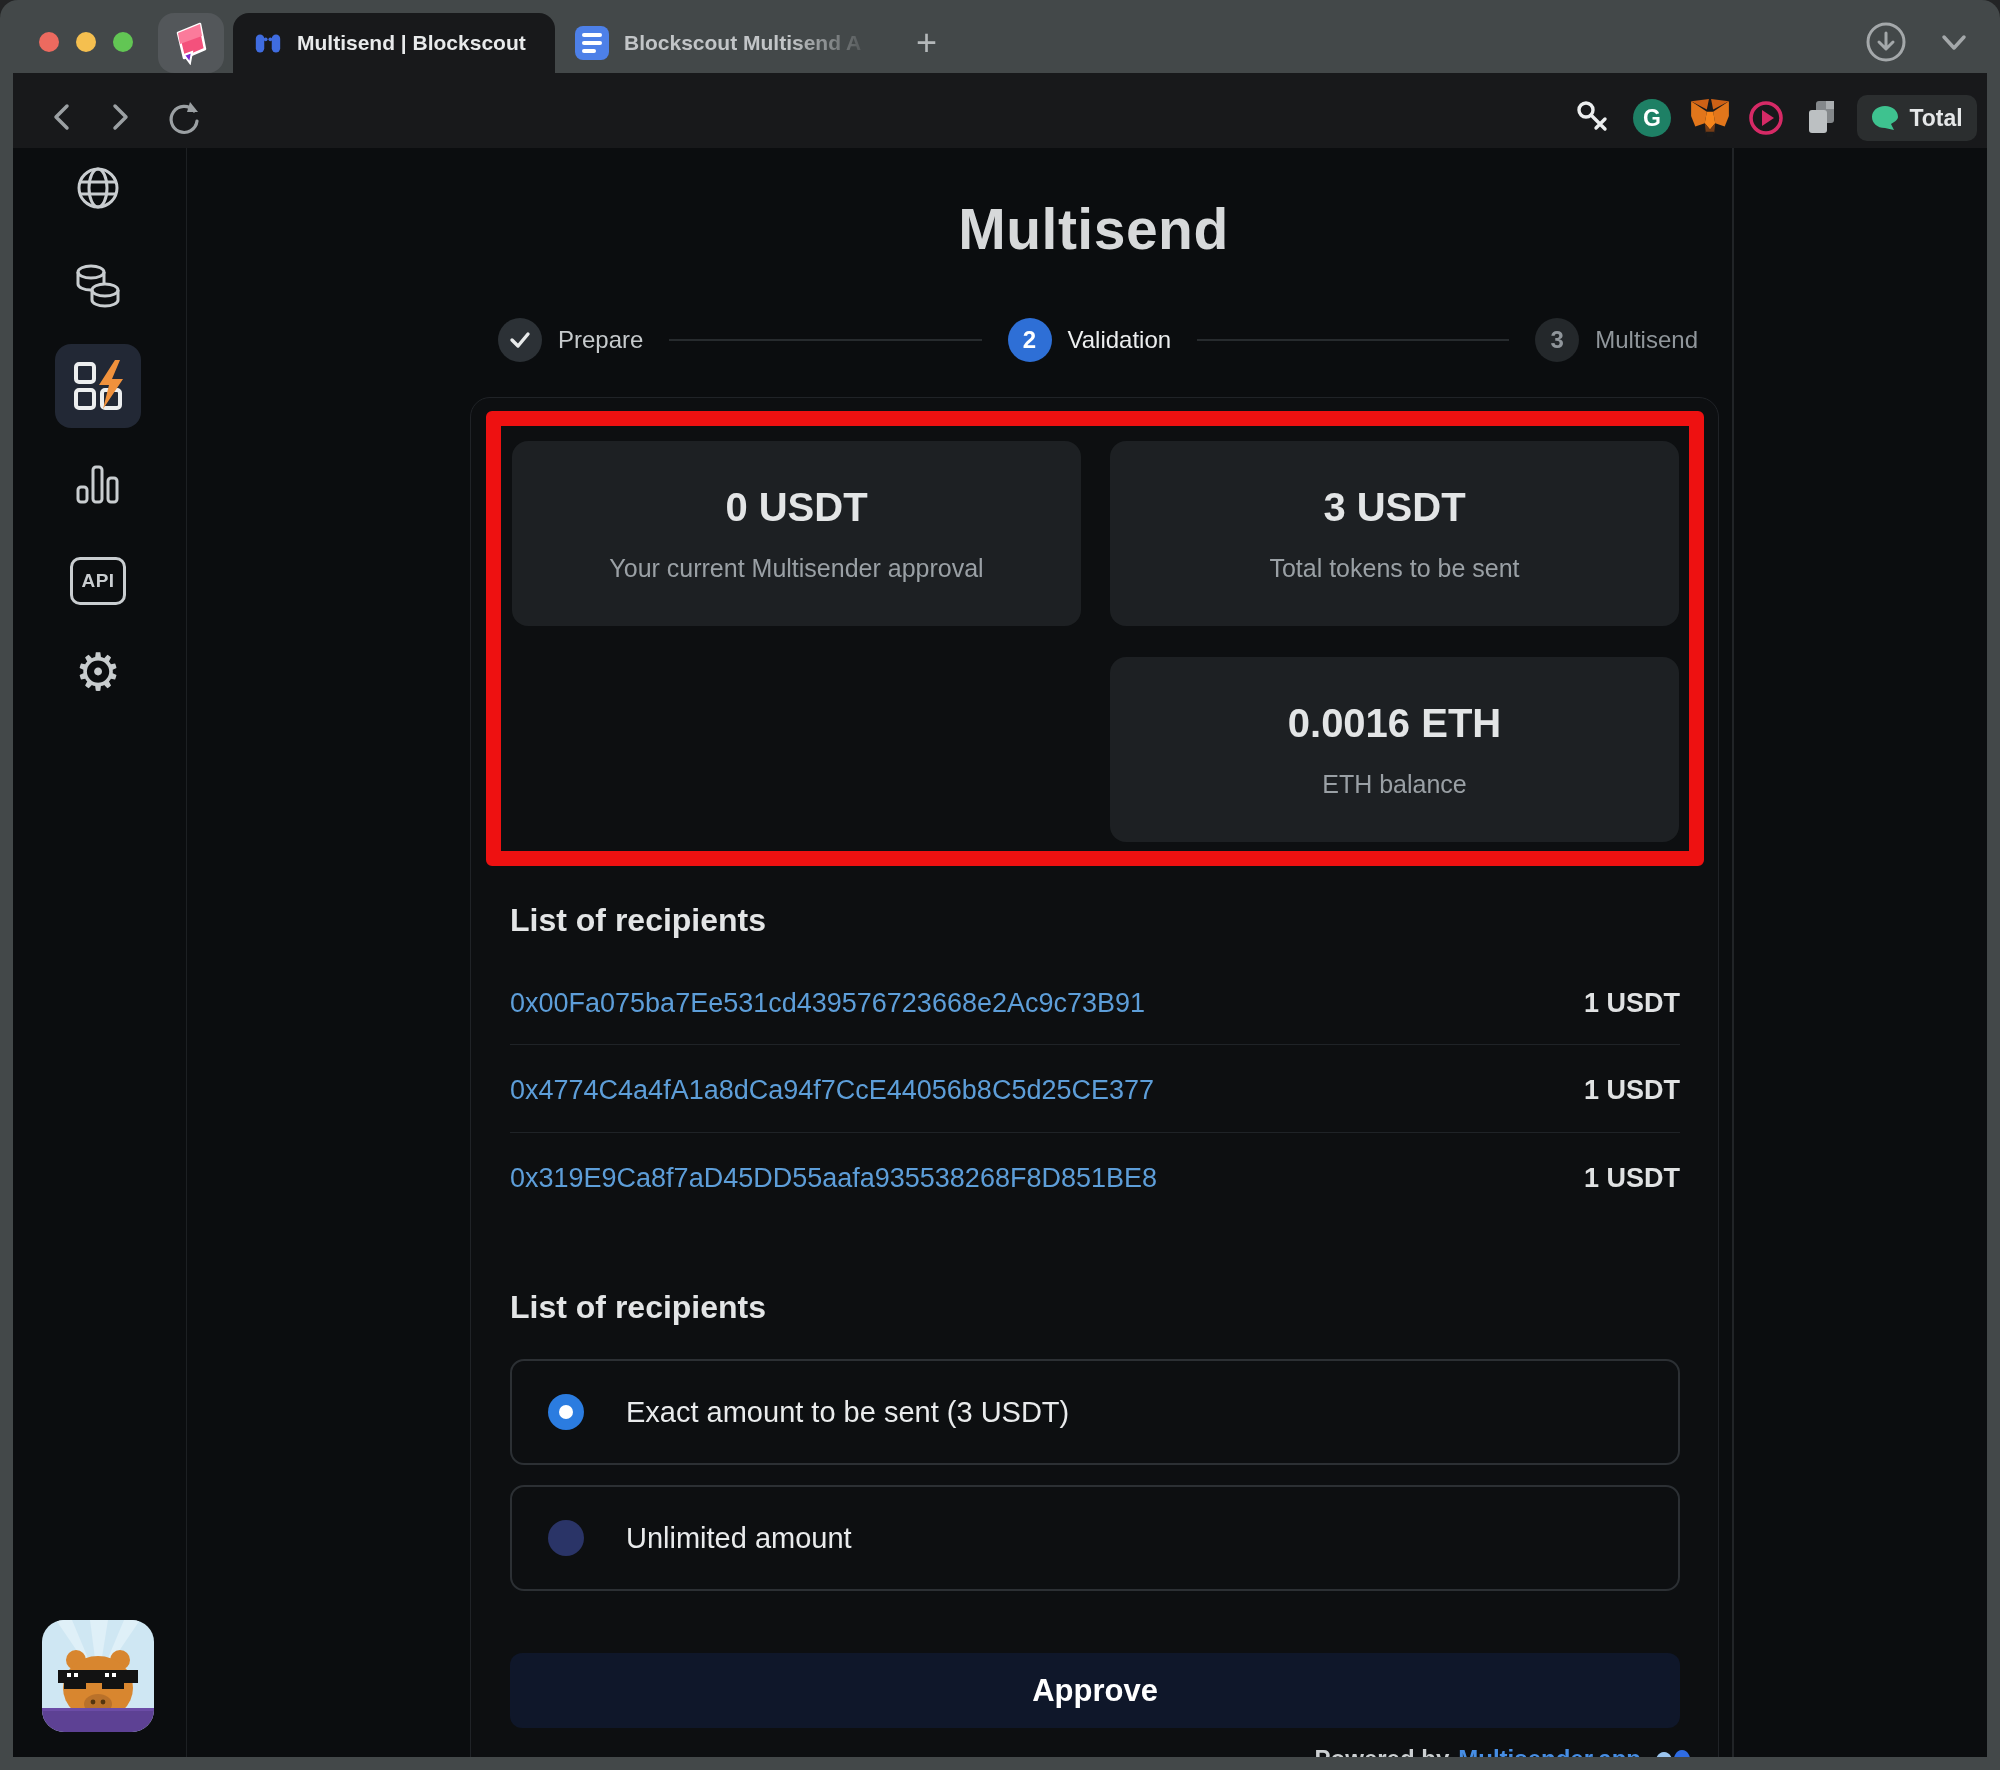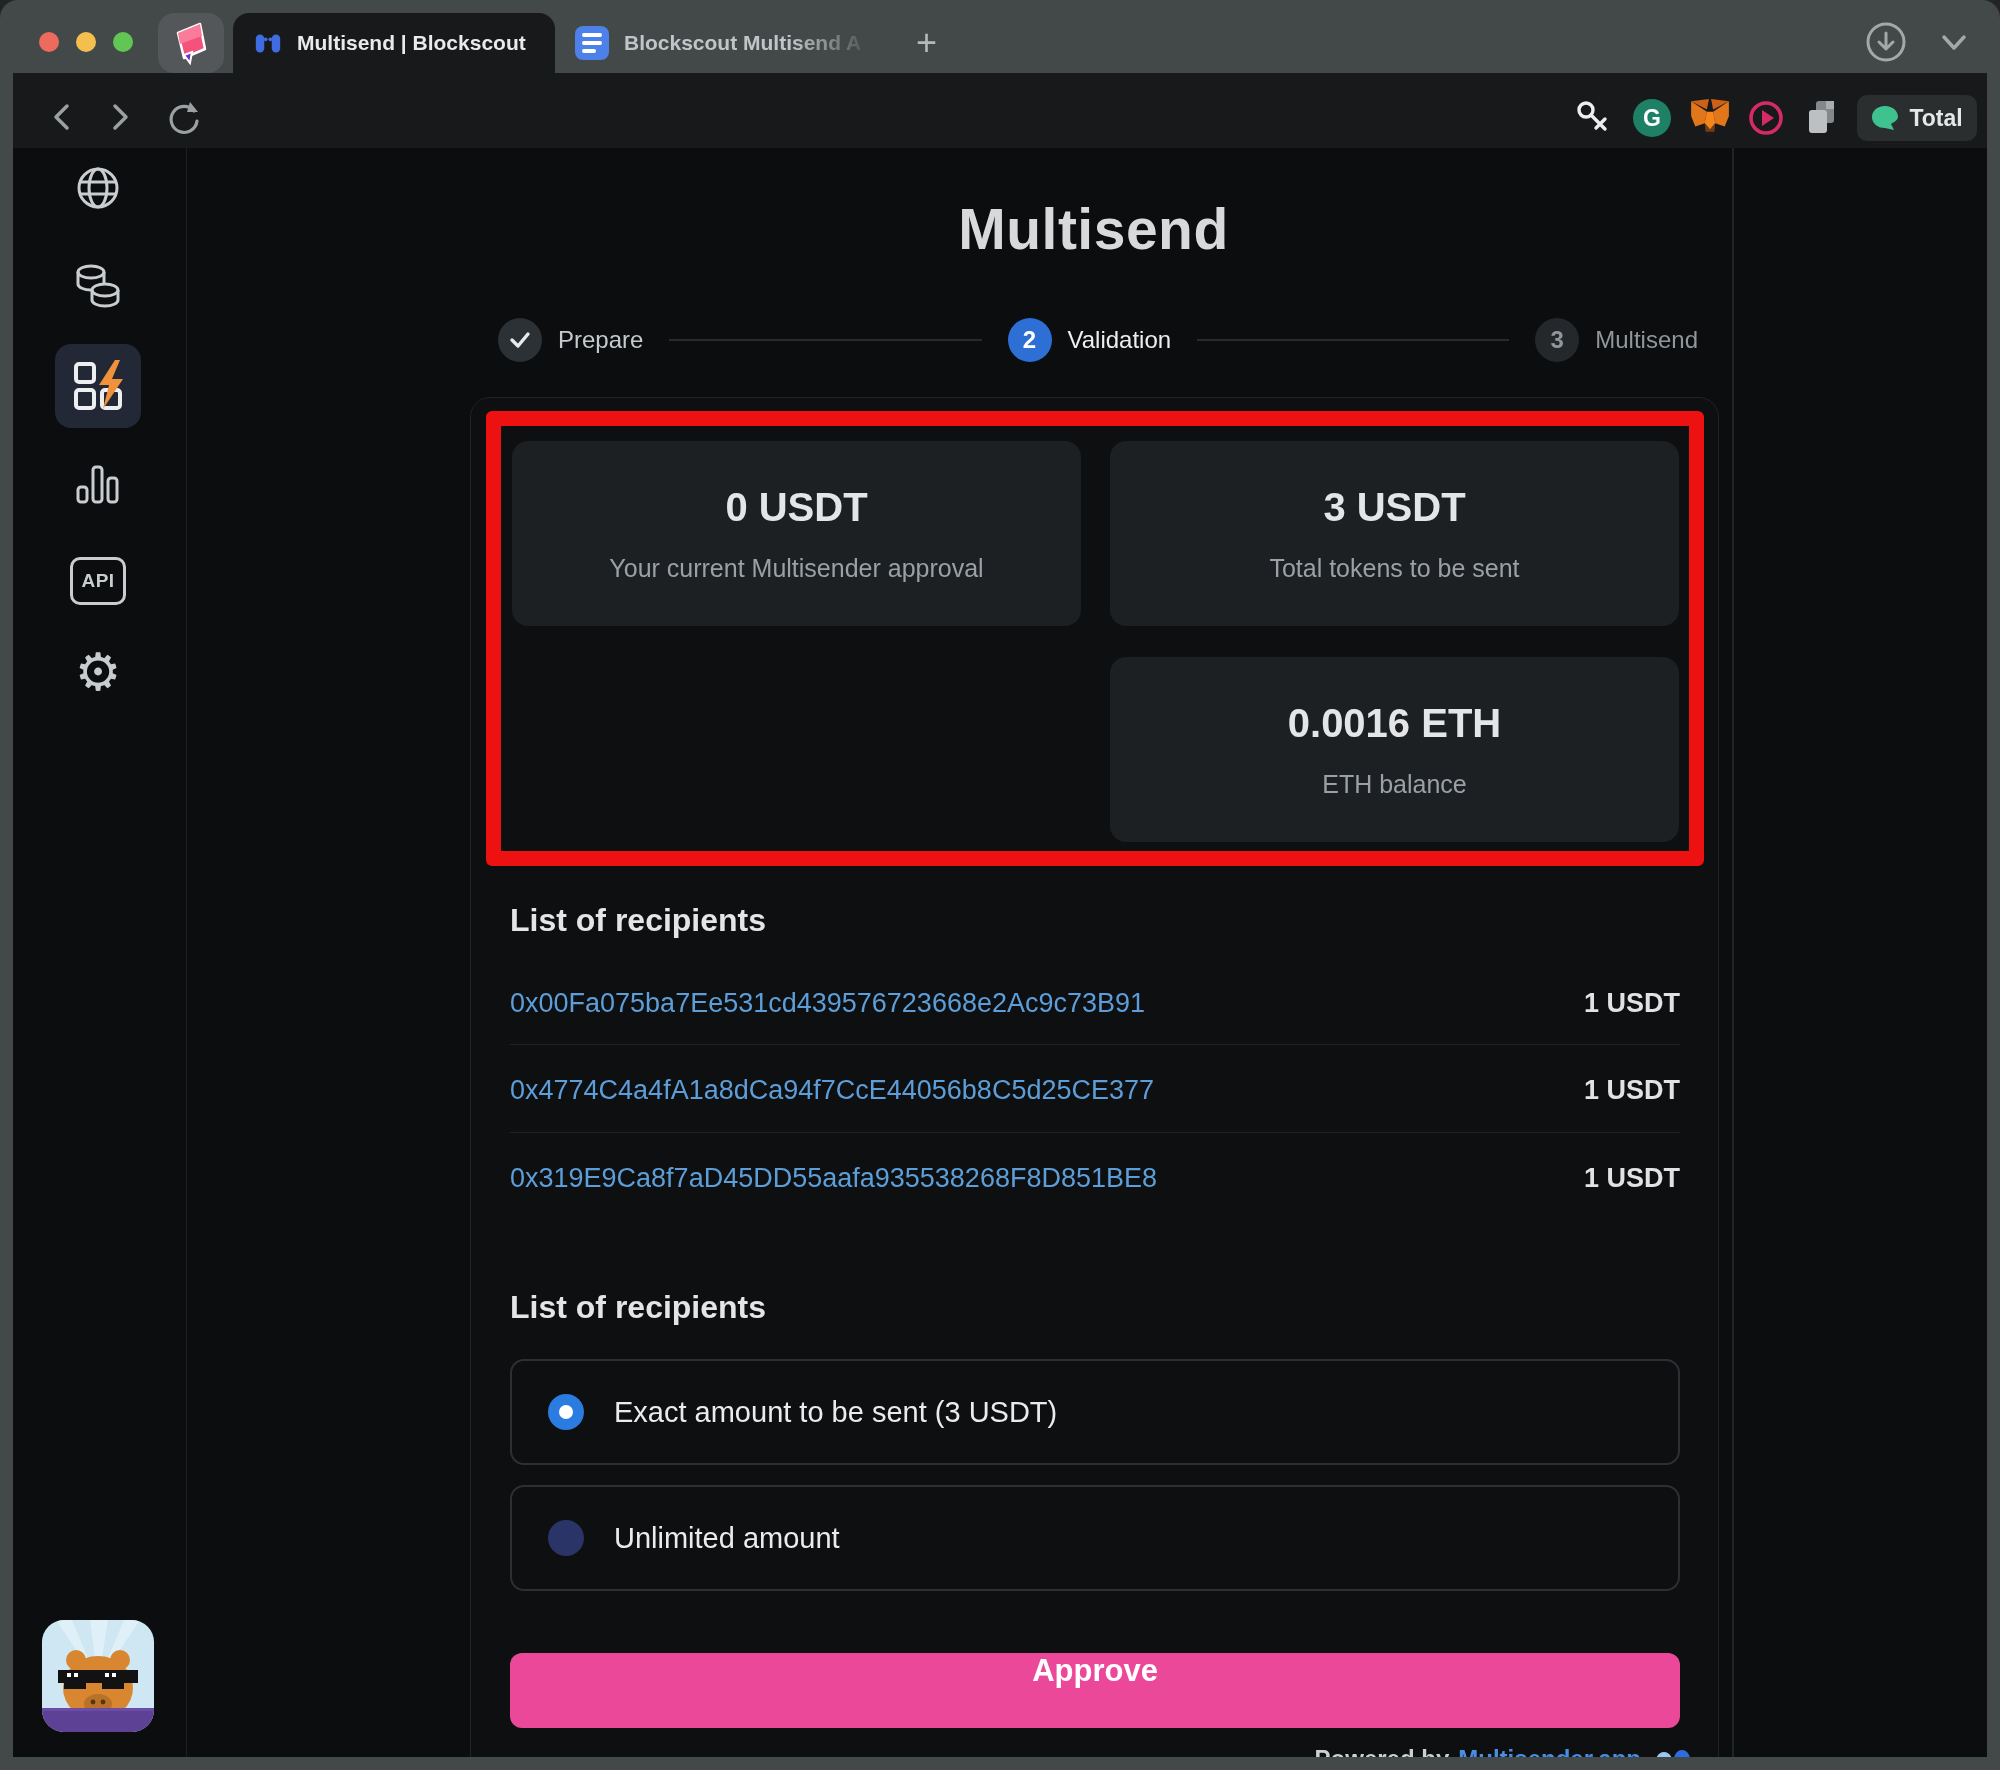--- a/index.html
+++ b/index.html
@@ -24,25 +24,25 @@
   .connector{flex:1 1 auto;height:2px;background:#272b2e;margin:0 26px;}
   .steplabel{font-size:24px;margin-left:16px;white-space:nowrap;}
   .statcard{background:#1d2023;border-radius:16px;display:flex;flex-direction:column;
             align-items:center;justify-content:center;gap:24px;}
   .statval{font-size:40px;font-weight:600;color:#e3e5e6;}
   .statlbl{font-size:25px;color:#9aa0a5;}
   .h2{font-size:32px;font-weight:700;color:#e3e5e6;}
   .addr{font-size:27px;color:#5d9ed9;}
   .amt{font-size:27px;font-weight:600;color:#e0e2e3;}
   .sep{height:1px;background:#1f2327;}
-  .optcard{border:2px solid #2c3034;border-radius:14px;display:flex;align-items:center;padding-left:36px;box-sizing:border-box;}
+  .optcard{border:2px solid #2c3034;border-radius:14px;display:flex;align-items:center;padding-left:36px;box-sizing:border-box;gap:12px;}
   .optlbl{font-size:29px;color:#e9ebec;margin-left:30px;}
   .radio{width:36px;height:36px;border-radius:50%;flex:0 0 auto;display:flex;align-items:center;justify-content:center;}
   .redbox{border:15px solid #ee1111;border-radius:6px;box-sizing:border-box;pointer-events:none;}
-  .approve{background:#ec4899;border-radius:12px;display:flex;justify-content:center;
+  .approve{background:#0f172a;border-radius:12px;display:flex;align-items:center;justify-content:center;
            font-size:31px;font-weight:600;color:#ffffff;cursor:pointer;}
   .powered{justify-content:flex-end;gap:9px;font-size:24px;font-weight:600;}
   svg{display:block;}
 </style>
 </head>
 <body>
 
 <div id="app">
 
   <div class="abs tlight" style="left:39px;top:32px;background:#ed6a5f;"></div>

